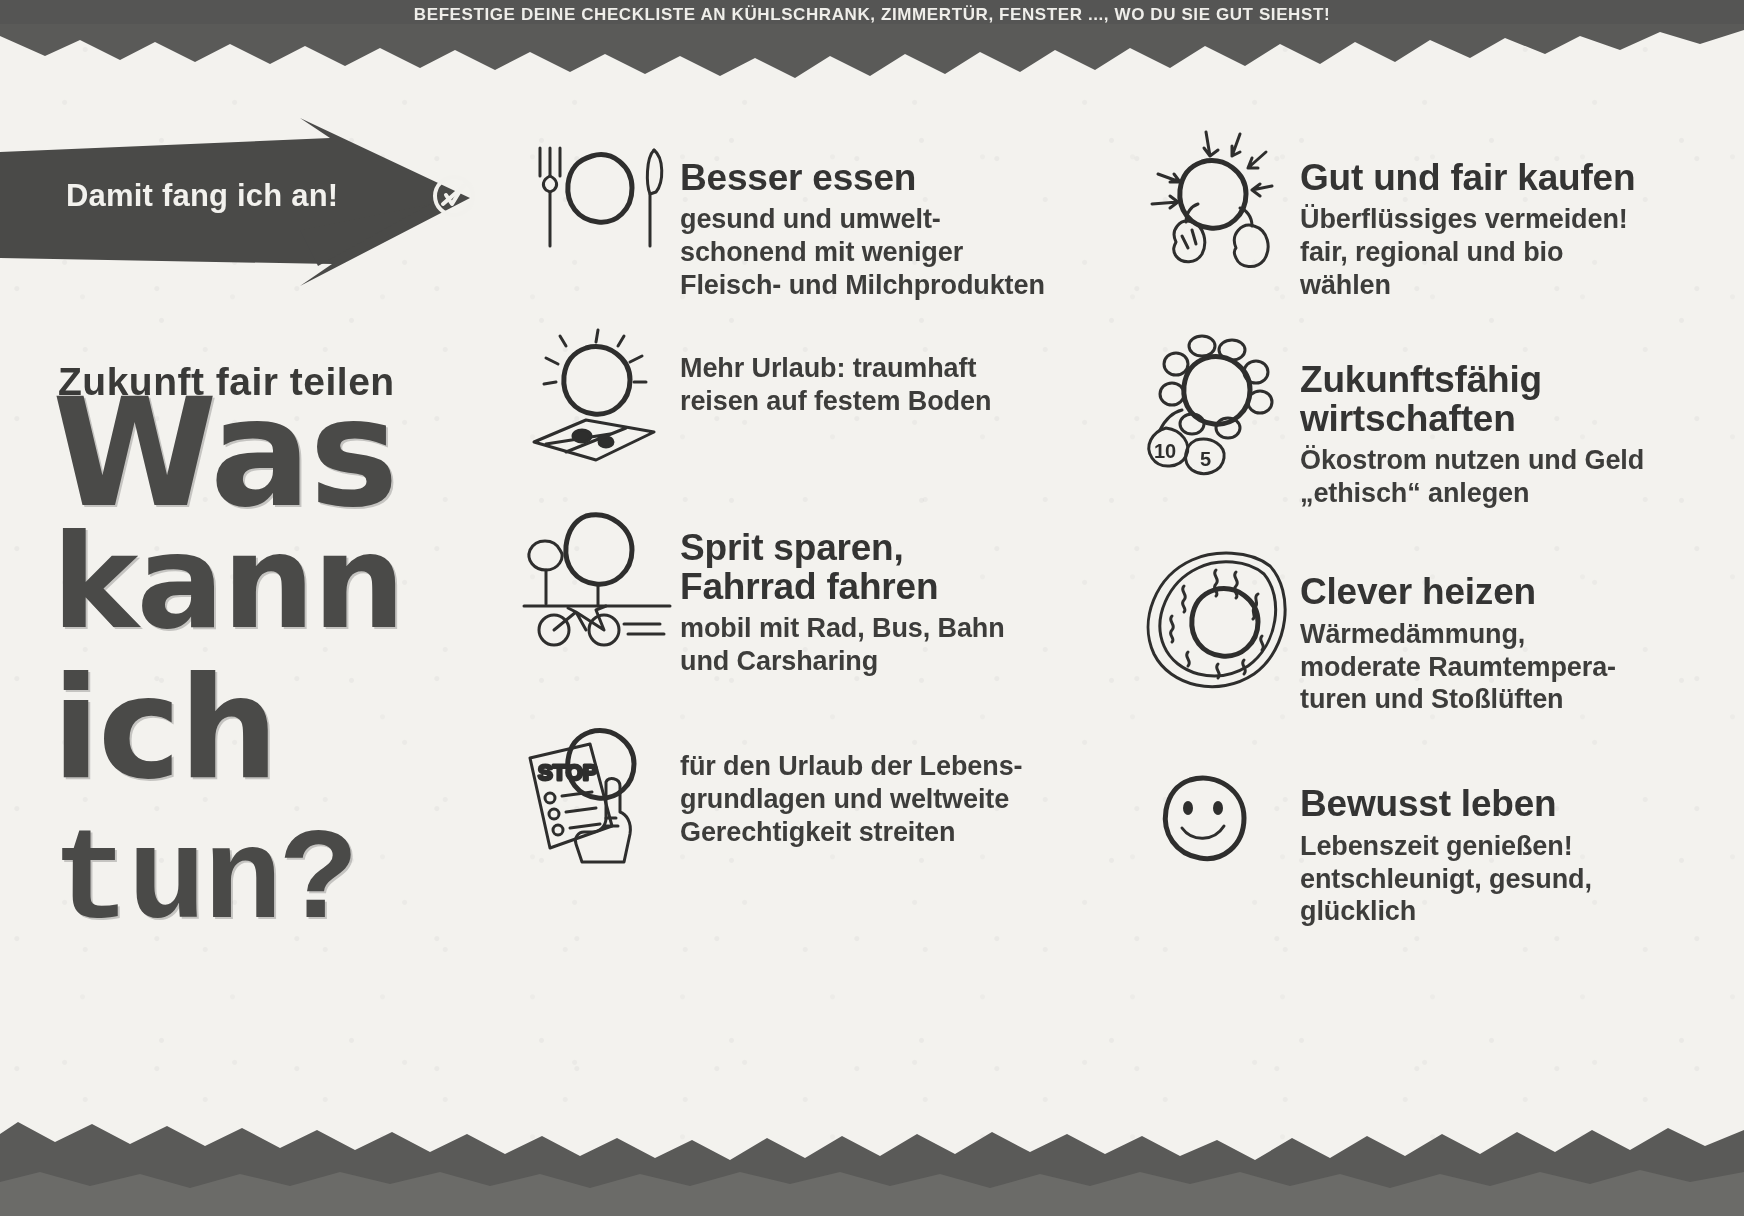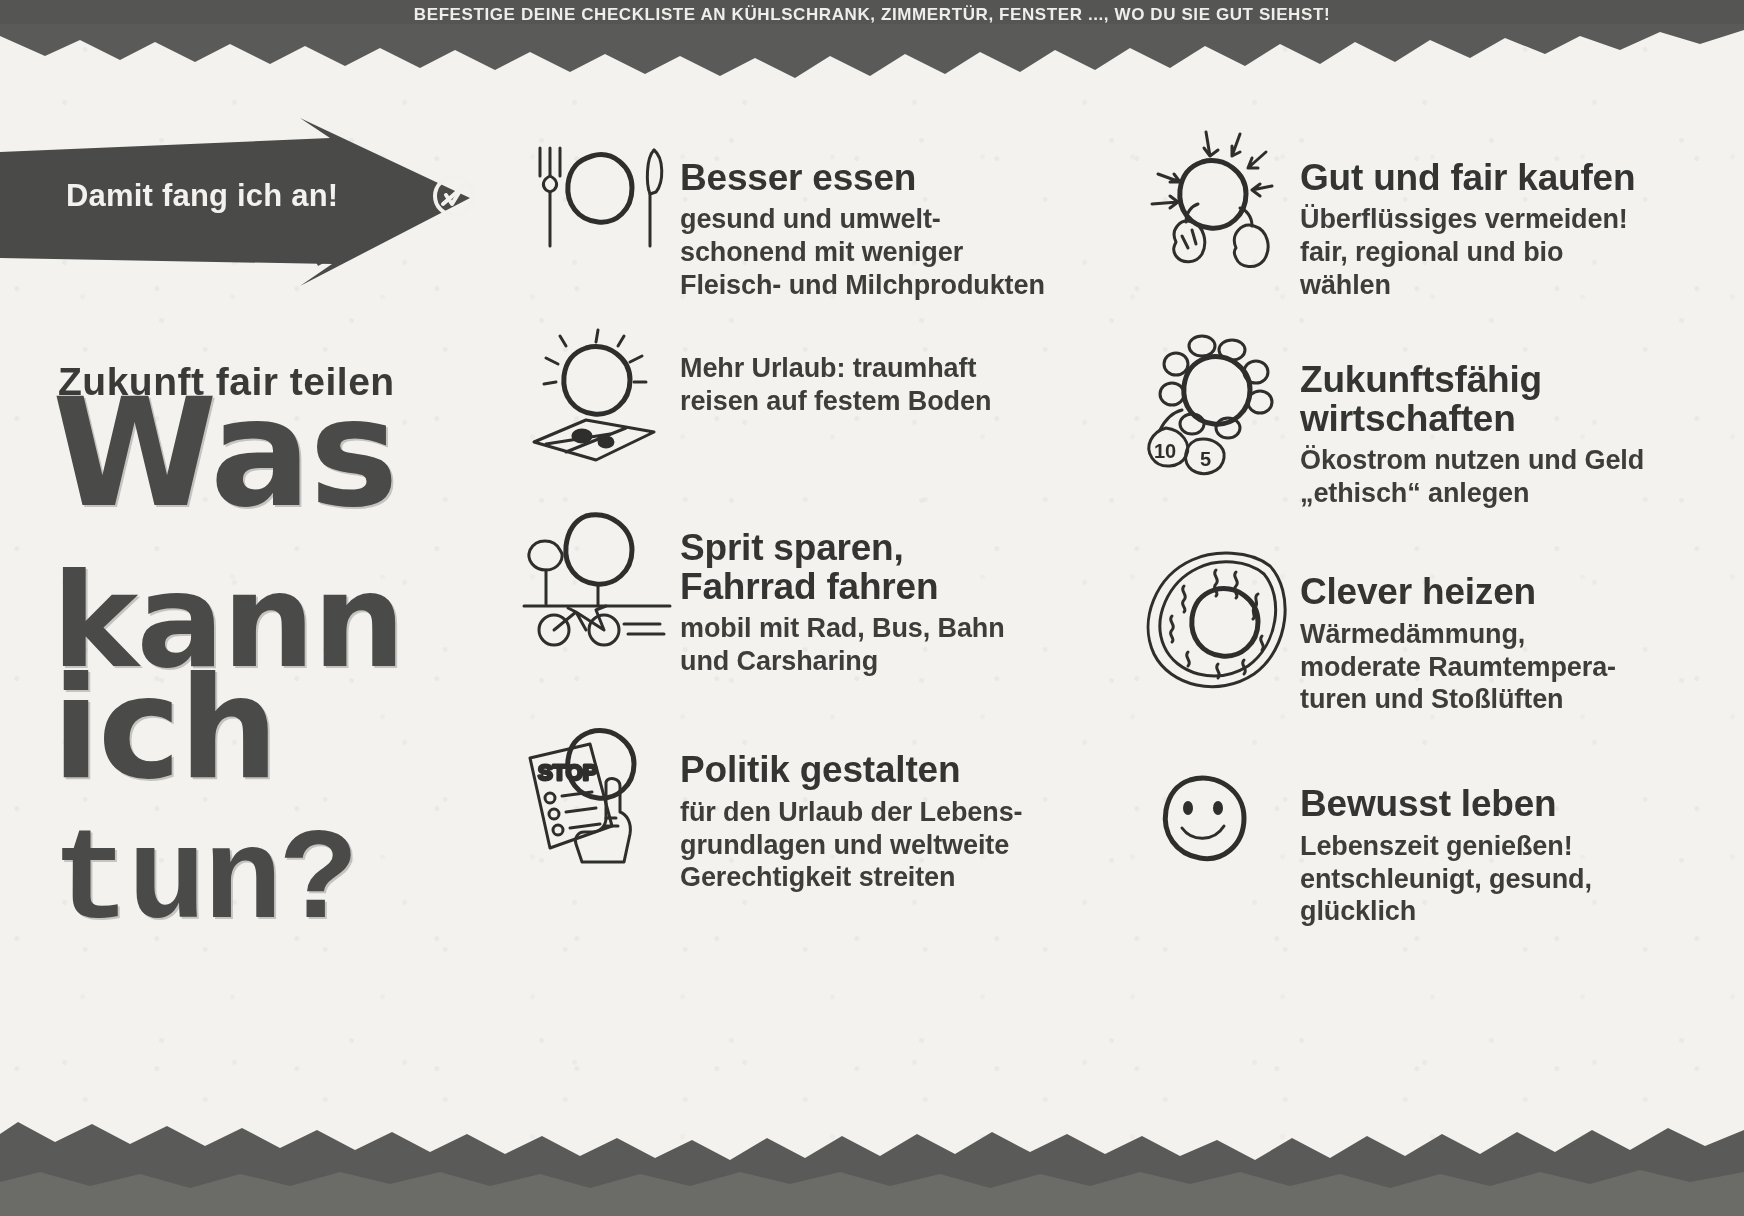--- a/index.html
+++ b/index.html
@@ -105,21 +105,21 @@
     position: absolute;
     left: 52px;
     color: #4a4a48;
     font-weight: bold;
     font-family: "DejaVu Sans", sans-serif;
     letter-spacing: -2px;
     line-height: 0.82;
     text-shadow: 2px 2px 0 rgba(60,60,58,0.25);
   }
   .w-was  { top: 392px;  font-size: 150px; }
-  .w-kann { top: 568px;  font-size: 130px; text-align: center; }
+  .w-kann { top: 529px;  font-size: 130px; text-align: center; }
   .w-ich  { top: 672px;  font-size: 140px; }
   .w-tun  { top: 830px;  font-size: 130px; font-family: Liberation Mono, monospace; }
 
   
   .col {
     position: absolute;
     width: 620px;
   }
   .col-left  { left: 520px; top: 130px; }
   .col-right { left: 1140px; top: 130px; }
@@ -289,21 +289,20 @@
             <circle cx="38" cy="108" r="5"></circle>
               <path d="M50,106 L80,102"></path>
           </g>
           <g class="ink-thin">
             <path d="M86,60 L86,96 C86,104 80,110 72,110 L64,110 C58,110 54,116 56,122 L62,140 L104,140 L110,112 C112,100 106,92 100,90 L100,64 C100,56 88,54 86,60 Z"></path>
             <path d="M86,96 L96,96 M86,104 L98,104"></path>
           </g>
         </svg>
       </div>
       <div class="item-body">
-        <div class="item-title" style="white-space:pre-line">Politik gestalten</div>
         <div class="item-desc" style="white-space:pre-line">für den Urlaub der Lebens-
 grundlagen und weltweite
 Gerechtigkeit streiten</div>
       </div>
     </div>
 
   </div>
 
   <div class="col col-right">
 

